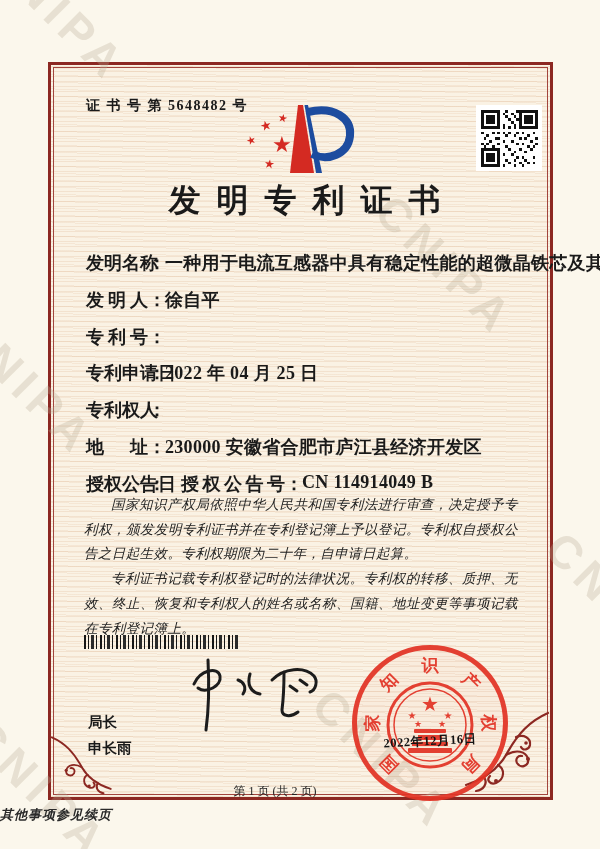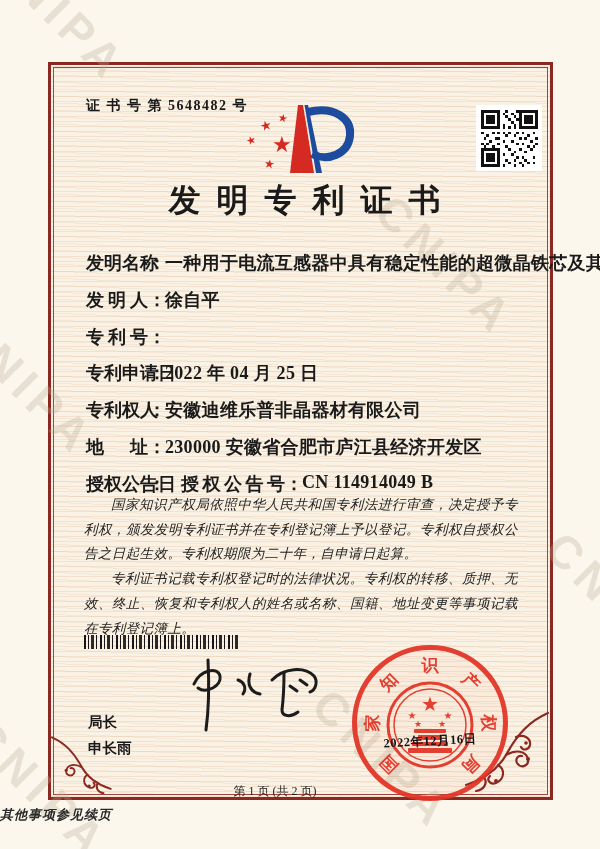--- a/index.html
+++ b/index.html
@@ -213,21 +213,20 @@
       <span class="fcolon">：</span>
   </div>
   <div class="frow">
     <span class="flabel">专利申请日</span>
       <span class="fcolon">：</span>
       <span class="fvalue">2022 年 04 月 25 日</span>
   </div>
   <div class="frow">
     <span class="flabel">专利权人</span>
       <span class="fcolon">：</span>
-      <span class="fvalue">安徽迪维乐普非晶器材有限公司</span>
   </div>
   <div class="frow">
     <span class="flabel">地址</span>
       <span class="fcolon">：</span>
       <span class="fvalue">230000 安徽省合肥市庐江县经济开发区</span>
   </div>
   <div class="frow">
     <span class="flabel">授权公告日</span>
       <span class="fcolon">：</span>
     <span class="flabel2">授权公告号</span>

